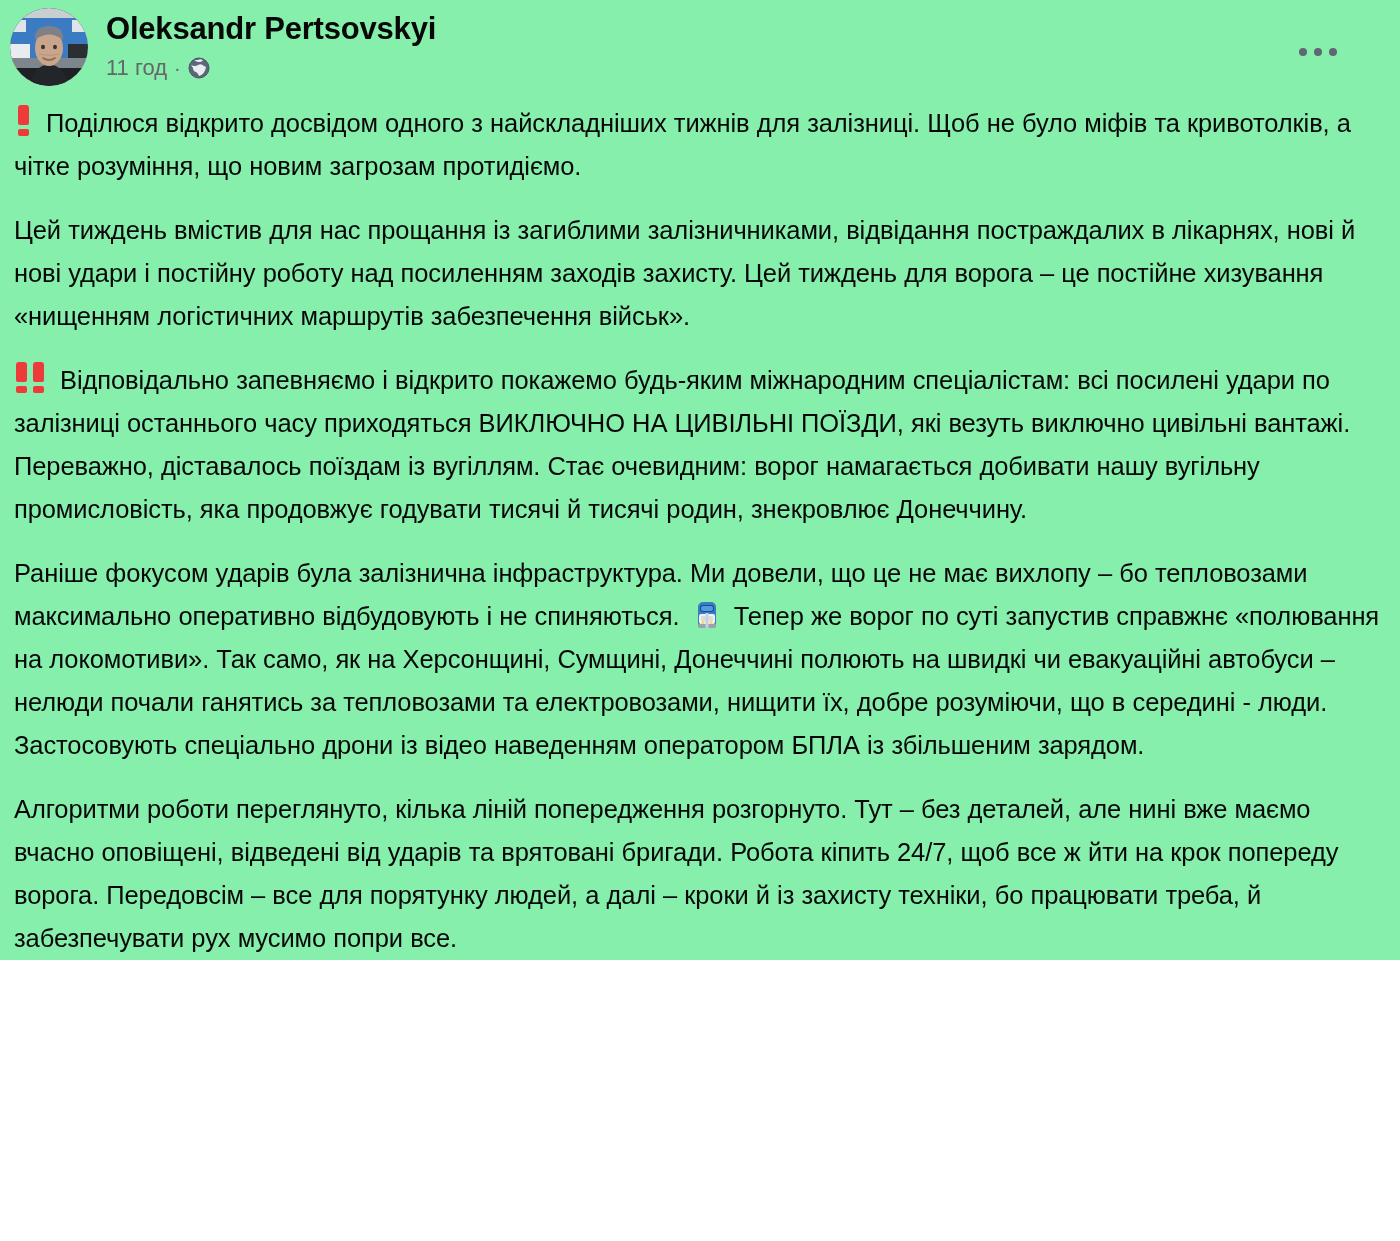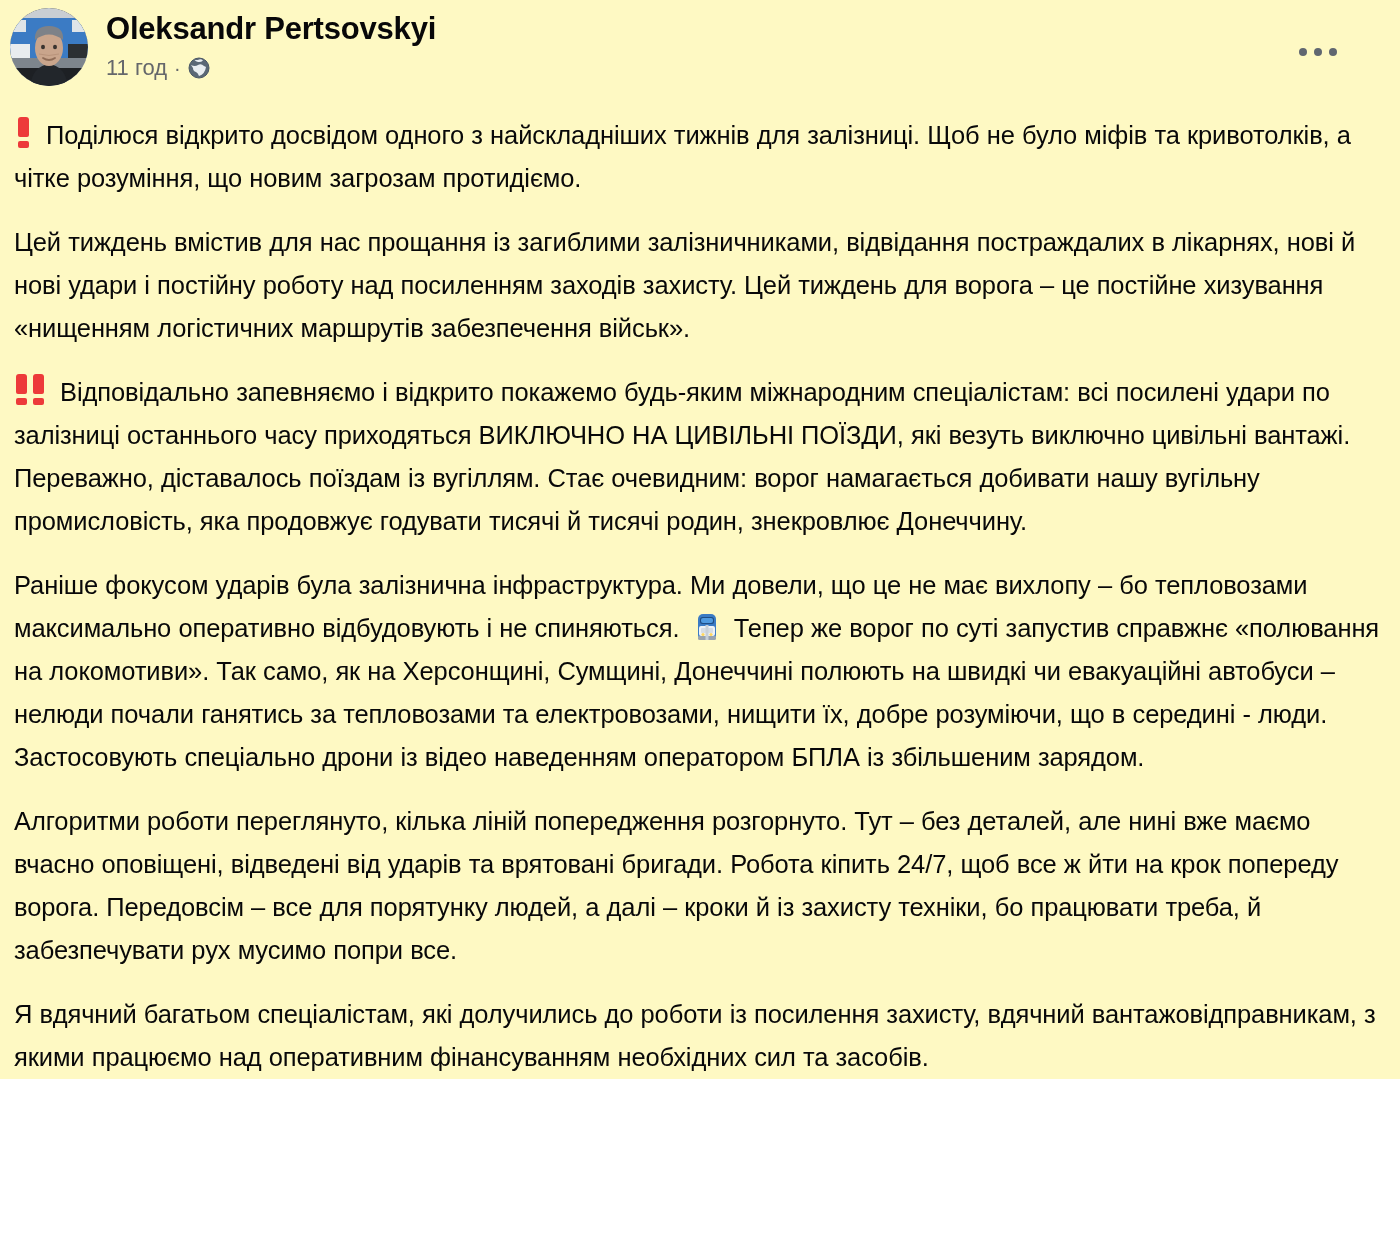--- a/index.html
+++ b/index.html
@@ -13,21 +13,21 @@
     width: 1400px;
     height: 1241px;
     font-family: "Liberation Sans", "DejaVu Sans", sans-serif;
     color: #080809;
     overflow: hidden;
   }
 
   .post {
     width: 1400px;
     padding: 0;
-    background: #fef9c3;
+    background: #86efac;
   }
 
   
   .post-header {
     display: flex;
     align-items: flex-start;
     padding: 8px 10px 0 10px;
     position: relative;
     height: 96px;
   }
@@ -101,21 +101,21 @@
   }
 
   
   .post-body {
     padding: 6px 14px 0 14px;
   }
   .para {
     font-size: 25.5px;
     line-height: 43px;
     color: #080809;
-    margin: 12px 0 21px 0;
+    margin: 0 0 21px 0;
     letter-spacing: -0.1px;
     word-spacing: 0.2px;
   }
   .para:last-child { margin-bottom: 0; }
 
   .emoji {
     display: inline-block;
     vertical-align: -4px;
     line-height: 1;
   }
@@ -271,18 +271,15 @@
           <circle cx="11" cy="22.5" r="1.6" fill="#ffd75e"></circle>
           <circle cx="19" cy="22.5" r="1.6" fill="#ffd75e"></circle>
           <rect x="13.5" y="13" width="3" height="15" fill="#c8d0d8"></rect>
         </svg></span><span> Тепер же ворог по суті запустив справжнє «полювання на локомотиви». Так само, як на Херсонщині, Сумщині, Донеччині полюють на швидкі чи евакуаційні автобуси – нелюди почали ганятись за тепловозами та електровозами, нищити їх, добре розуміючи, що в середині - люди. Застосовують спеціально дрони із відео наведенням оператором БПЛА із збільшеним зарядом.</span>
     </p>
 
     <p class="para">
       <span>Алгоритми роботи переглянуто, кілька ліній попередження розгорнуто. Тут – без деталей, але нині вже маємо вчасно оповіщені, відведені від ударів та врятовані бригади. Робота кіпить 24/7, щоб все ж йти на крок попереду ворога. Передовсім – все для порятунку людей, а далі – кроки й із захисту техніки, бо працювати треба, й забезпечувати рух мусимо попри все.</span>
     </p>
 
-    <p class="para">
-      <span>Я вдячний багатьом спеціалістам, які долучились до роботи із посилення захисту, вдячний вантажовідправникам, з якими працюємо над оперативним фінансуванням необхідних сил та засобів.</span>
-    </p>
 
   </div>
 </div>
 
 </body></html>

